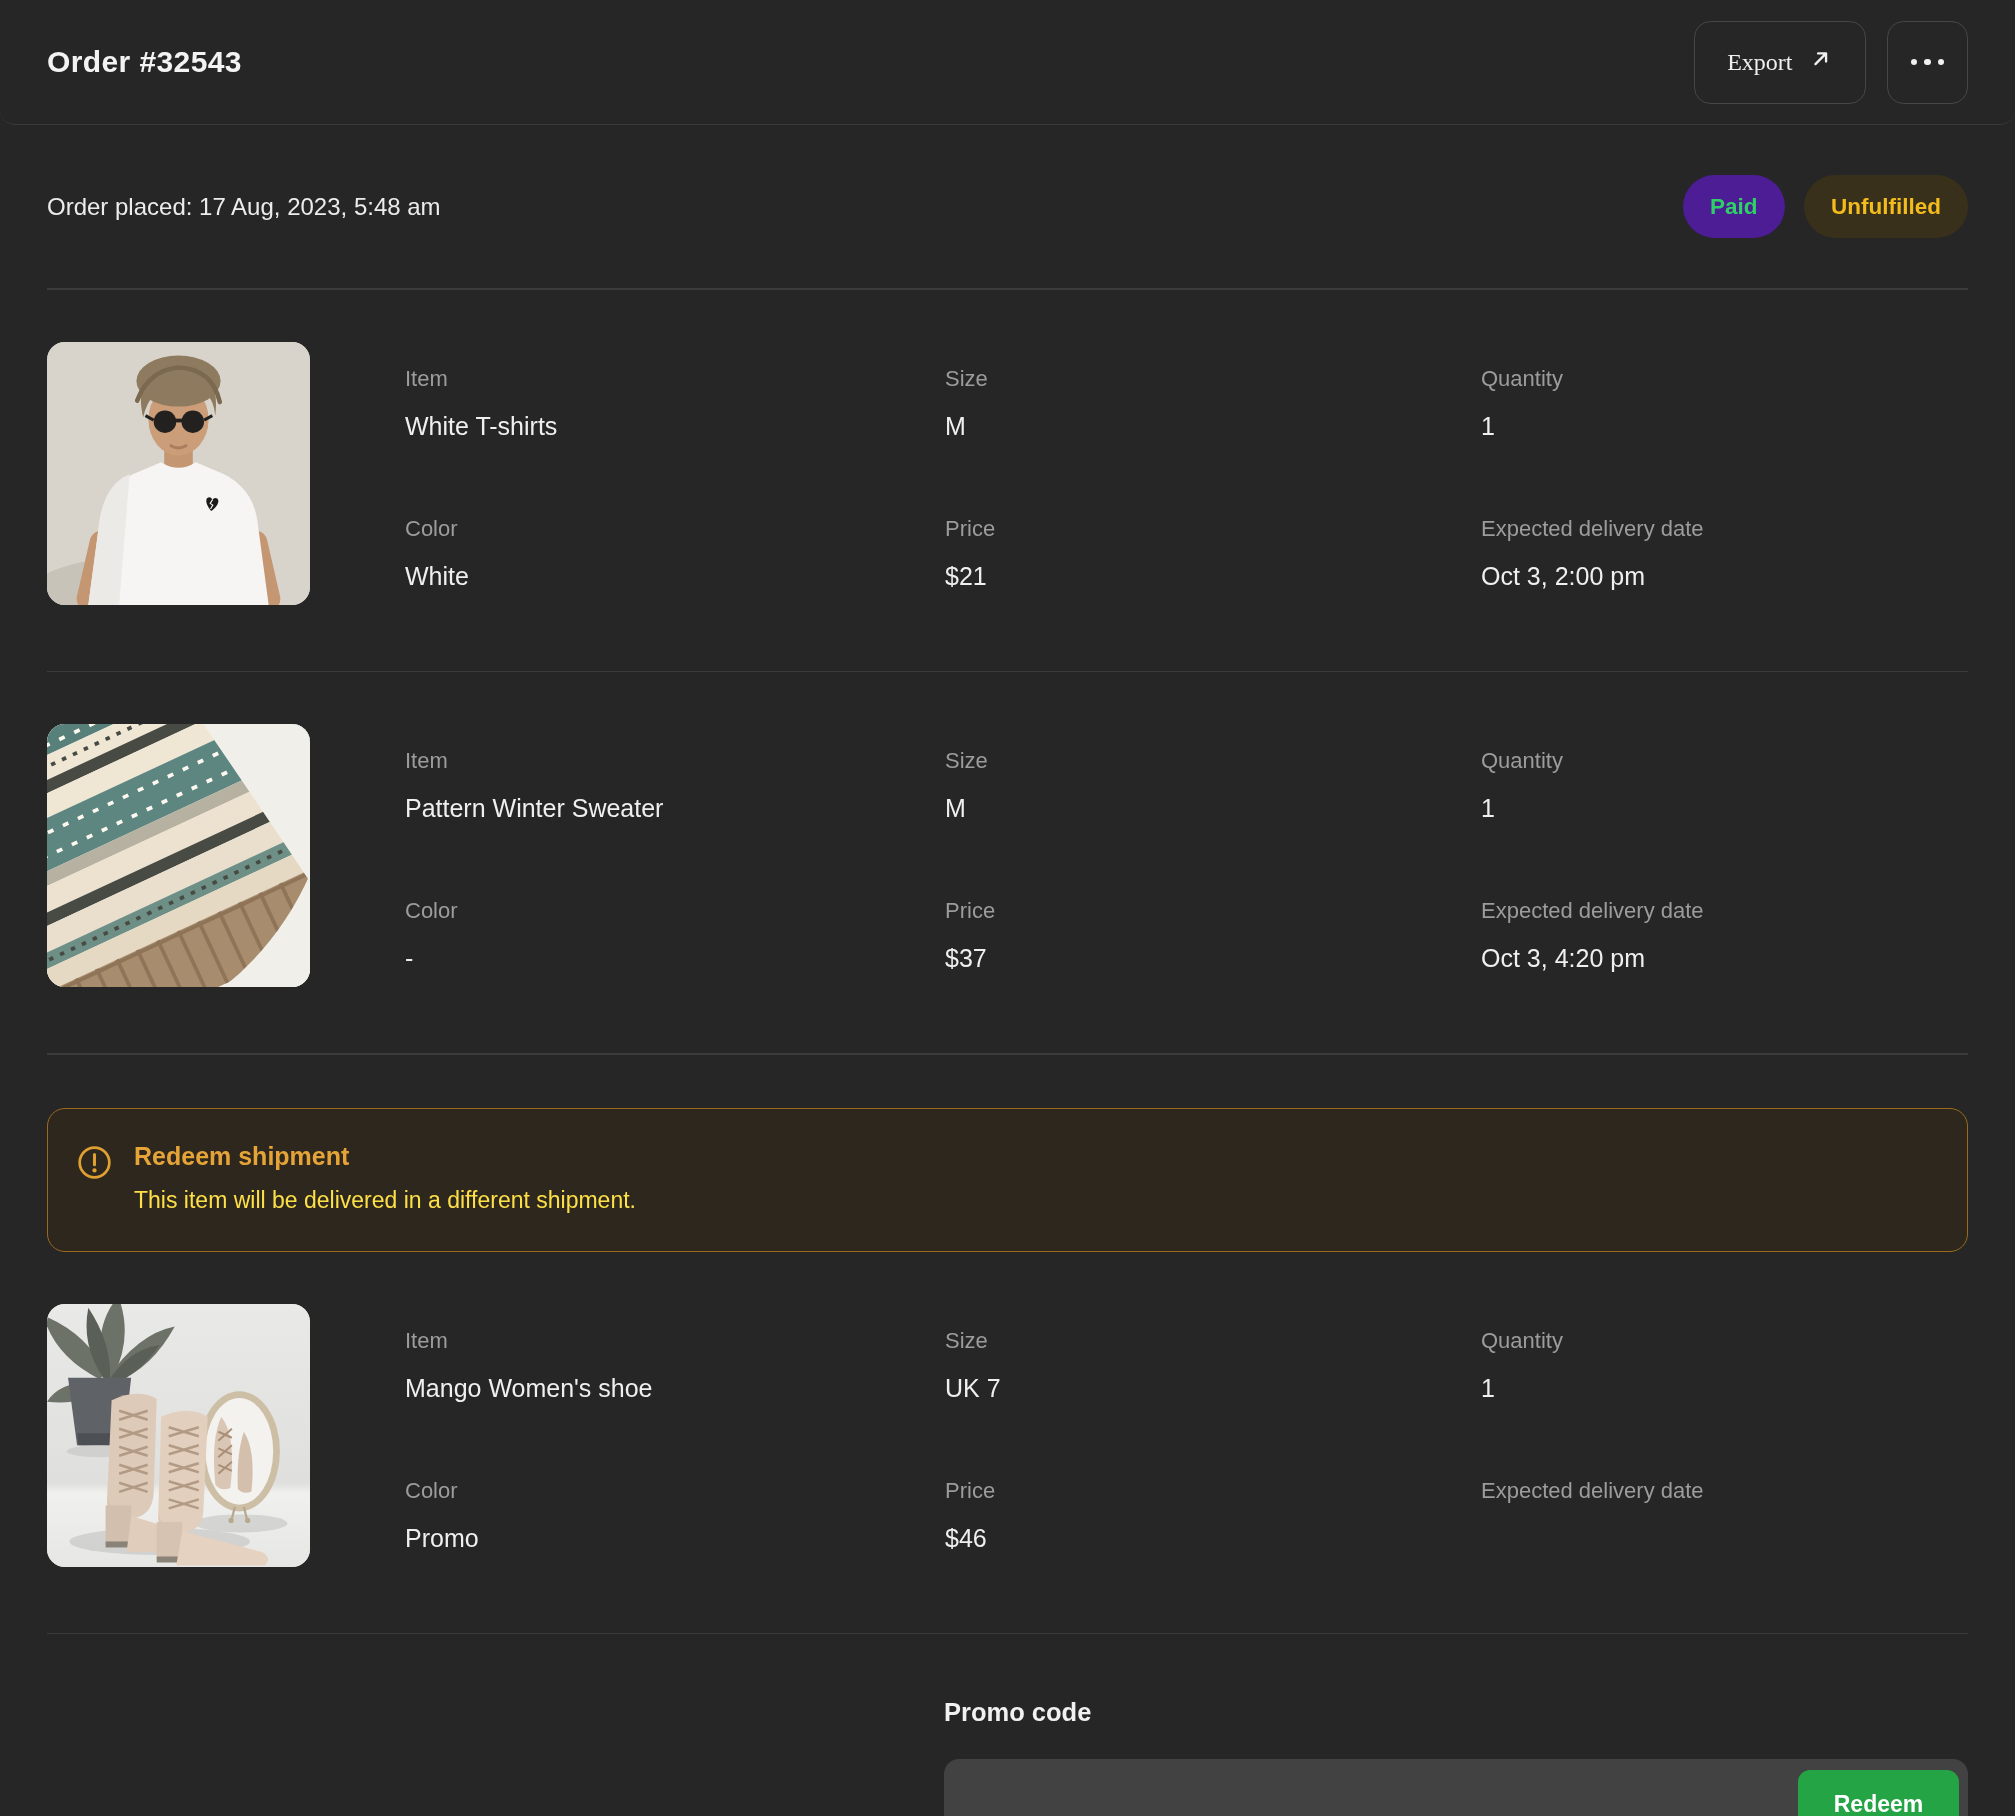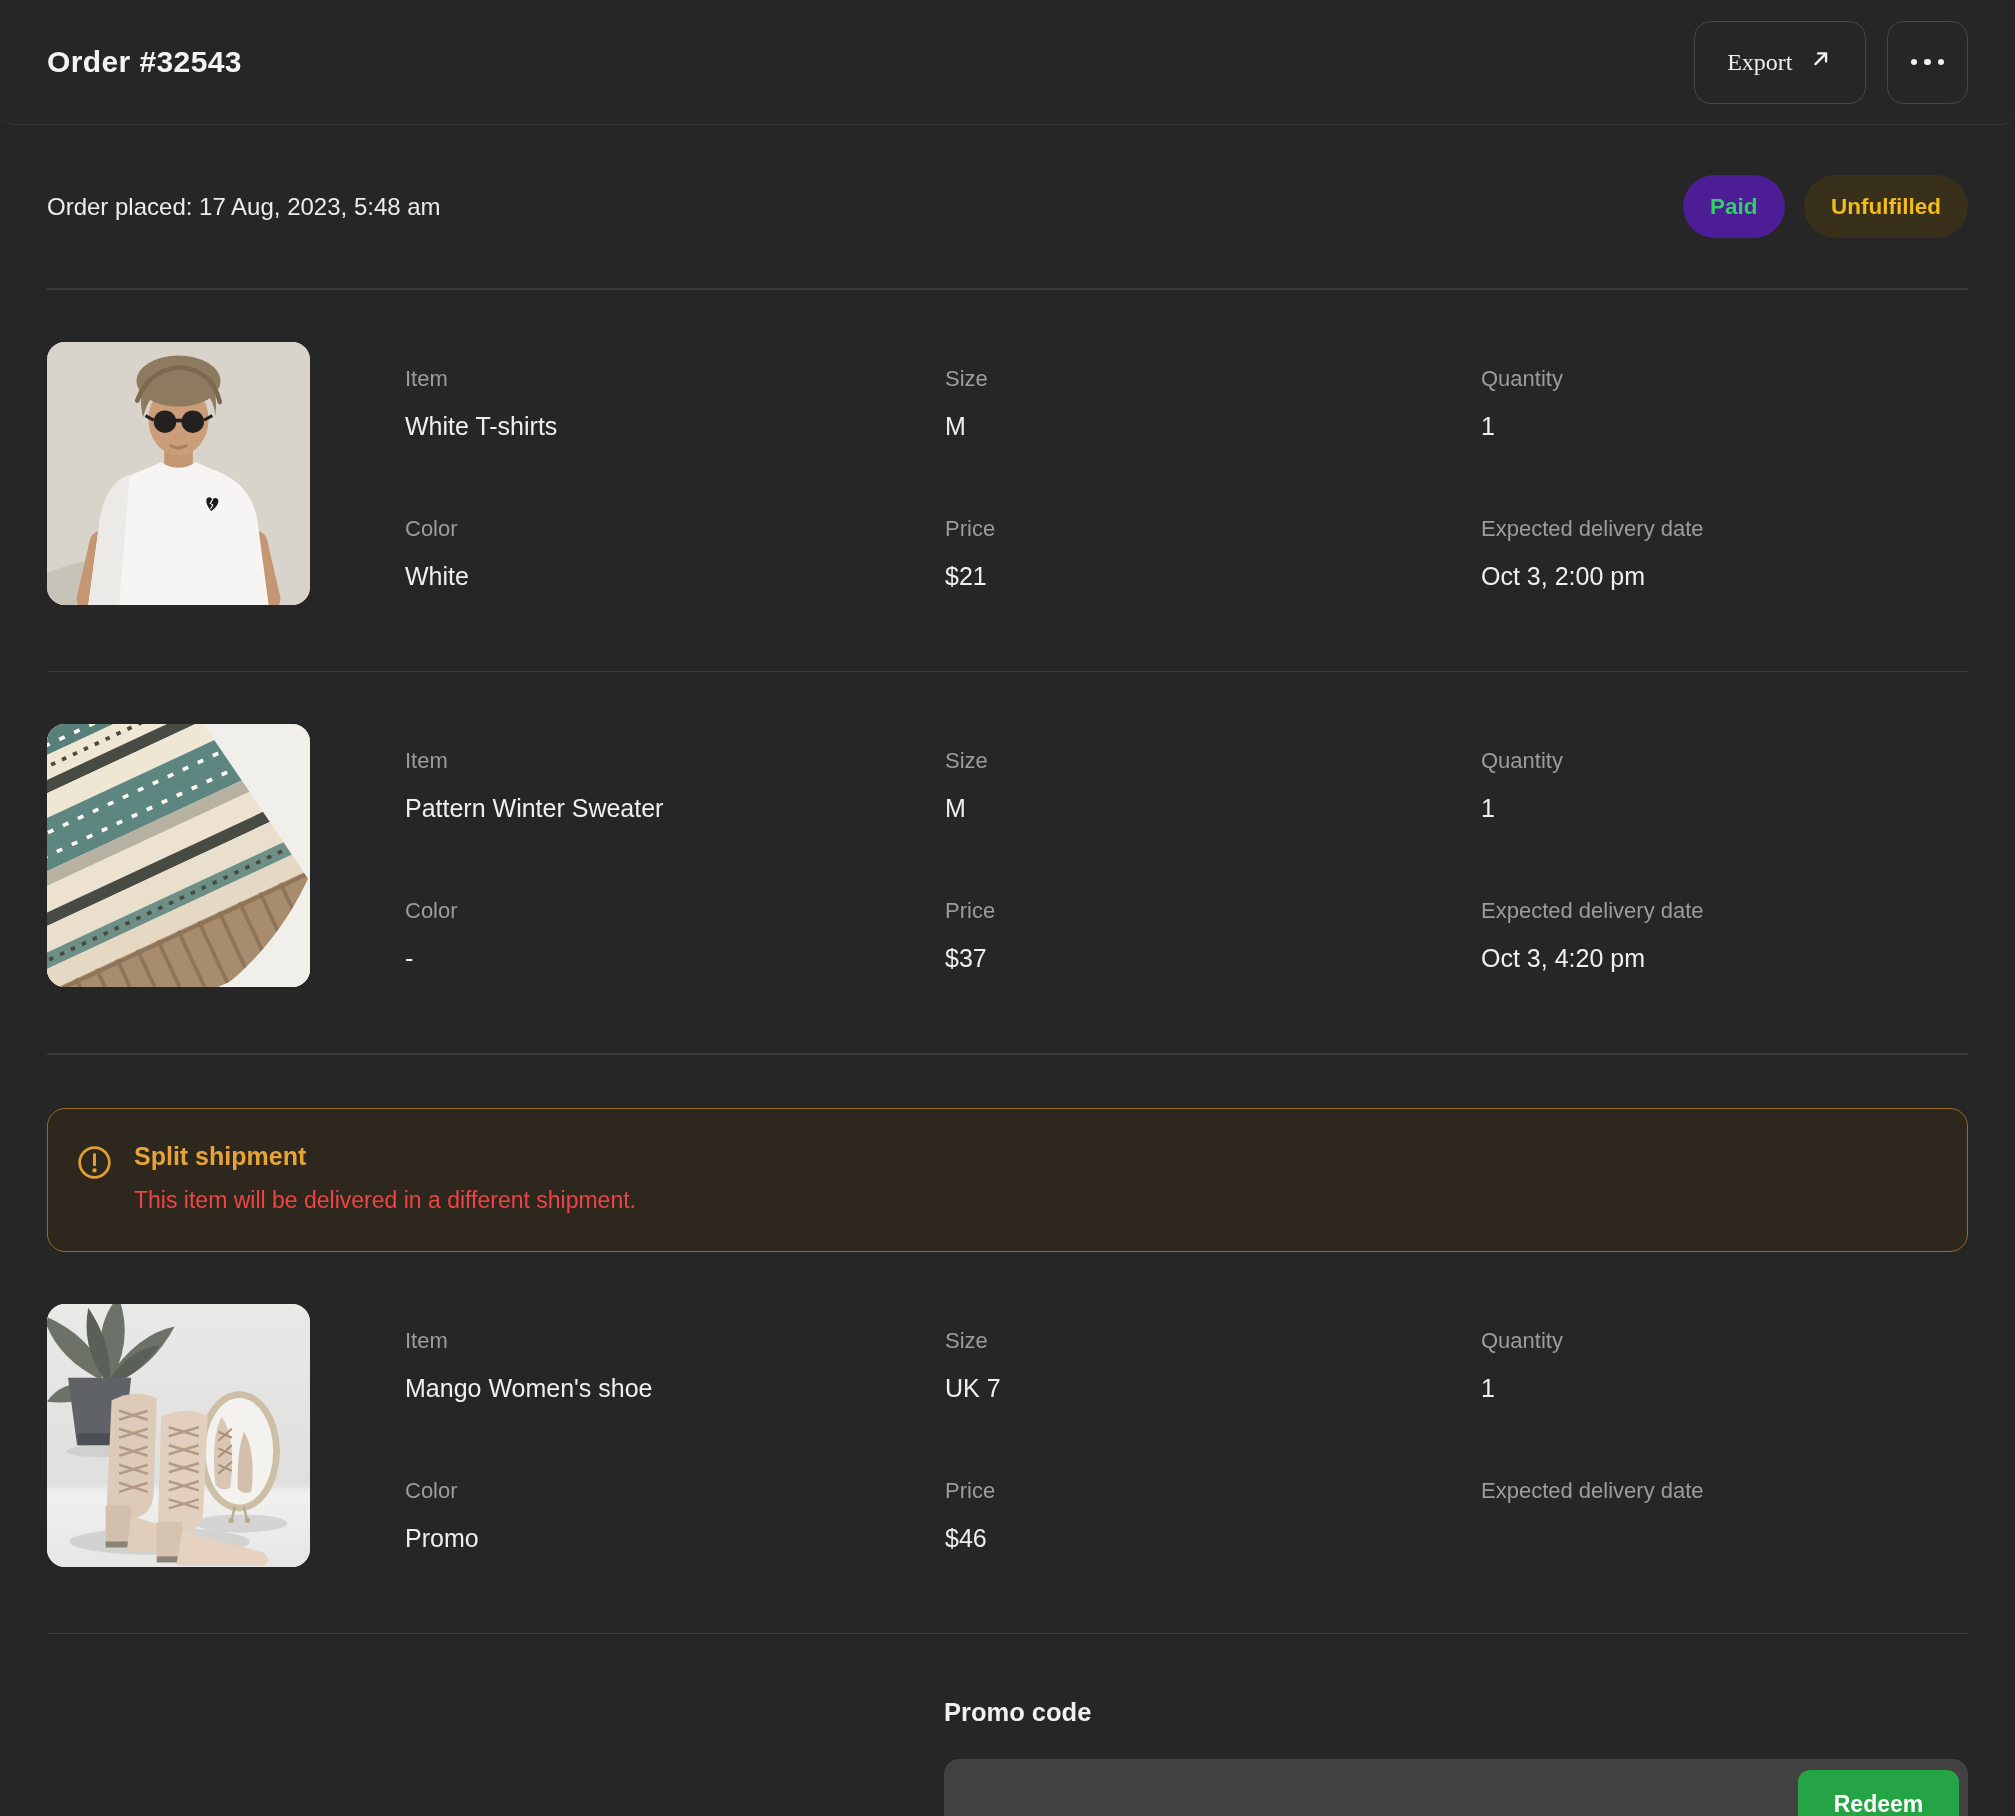--- a/index.html
+++ b/index.html
@@ -70,21 +70,21 @@
     height:144px;
     border:1.5px solid #9b6b1d;
     background:#2d271d;
     border-radius:18px;
     display:flex; align-items:flex-start;
     padding-left:28.5px;
   }
   .alert-icon { margin-top:36px; width:35px; height:35px; flex:none; }
   .alert-text { margin-left:22.5px; }
   .alert-title { margin-top:33px; font-size:25px; font-weight:700; color:#e6a438; }
-  .alert-msg { margin-top:16.5px; font-size:23px; color:#ef4444; }
+  .alert-msg { margin-top:16.5px; font-size:23px; color:#fde047; }
 
   
   .promo-section { padding:0 47px 0 944px; }
   .promo-heading { margin-top:64px; font-size:25.5px; font-weight:700; color:#f1f1f1; }
   .promo-input {
     position:relative;
     margin-top:32px;
     height:105px;
     background:#424242;
     border-radius:15px;
@@ -288,21 +288,21 @@
 
 <section class="alert">
   <span class="alert-icon">
     <svg width="35" height="35" viewBox="0 0 46 46" fill="none">
       <circle cx="23" cy="23" r="19.5" stroke="#dfa032" stroke-width="3.6"></circle>
       <line x1="23" y1="12.5" x2="23" y2="26" stroke="#dfa032" stroke-width="4" stroke-linecap="round"></line>
       <circle cx="23" cy="33.5" r="2.8" fill="#dfa032"></circle>
     </svg>
   </span>
   <div class="alert-text">
-    <div class="alert-title">Split shipment</div>
+    <div class="alert-title">Redeem shipment</div>
     <div class="alert-msg">This item will be delivered in a different shipment.</div>
   </div>
 </section>
 
 <section class="product-row">
   <div>
     <div class="photo">
       <svg viewBox="0 0 350 350">
         <defs>
           <linearGradient id="bootbg" x1="0" y1="0" x2="0" y2="1">

